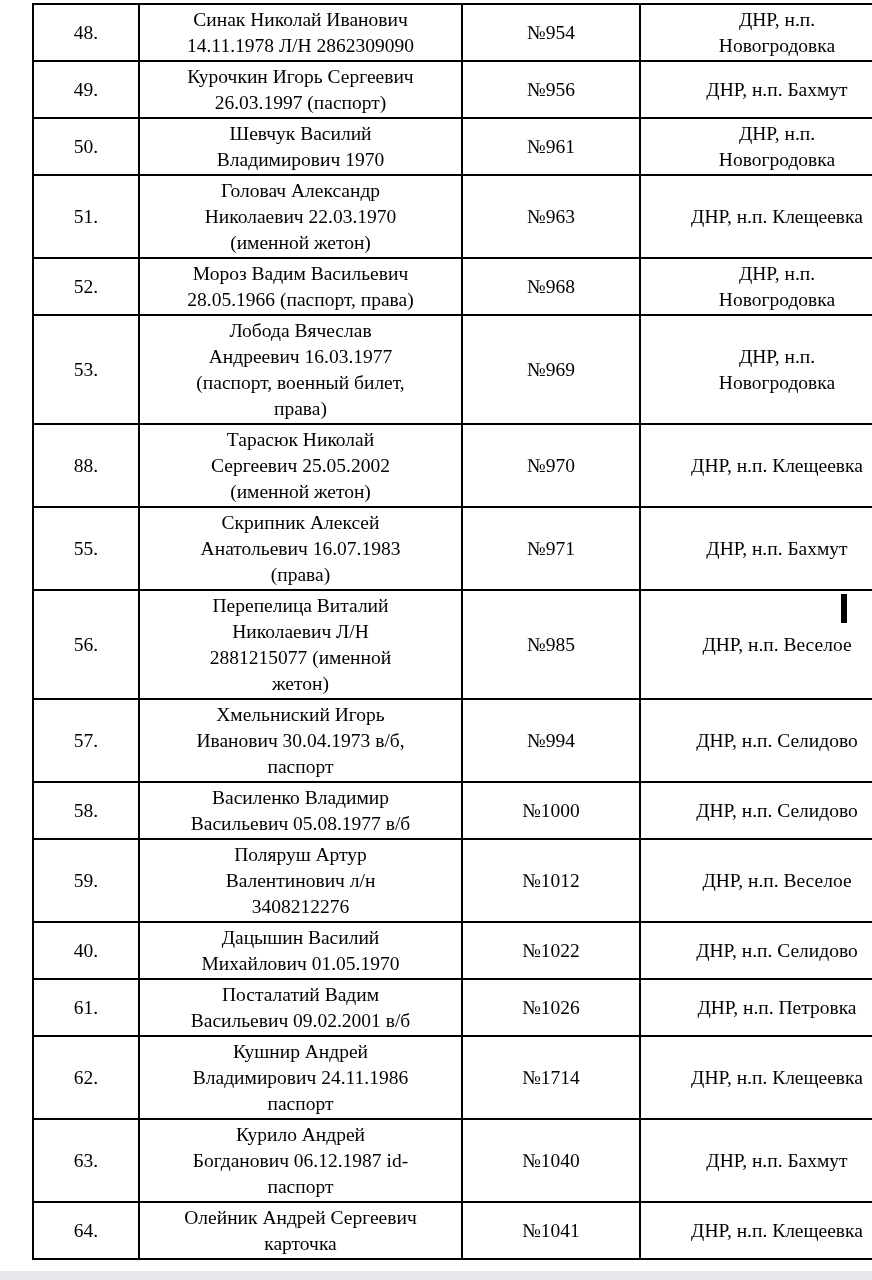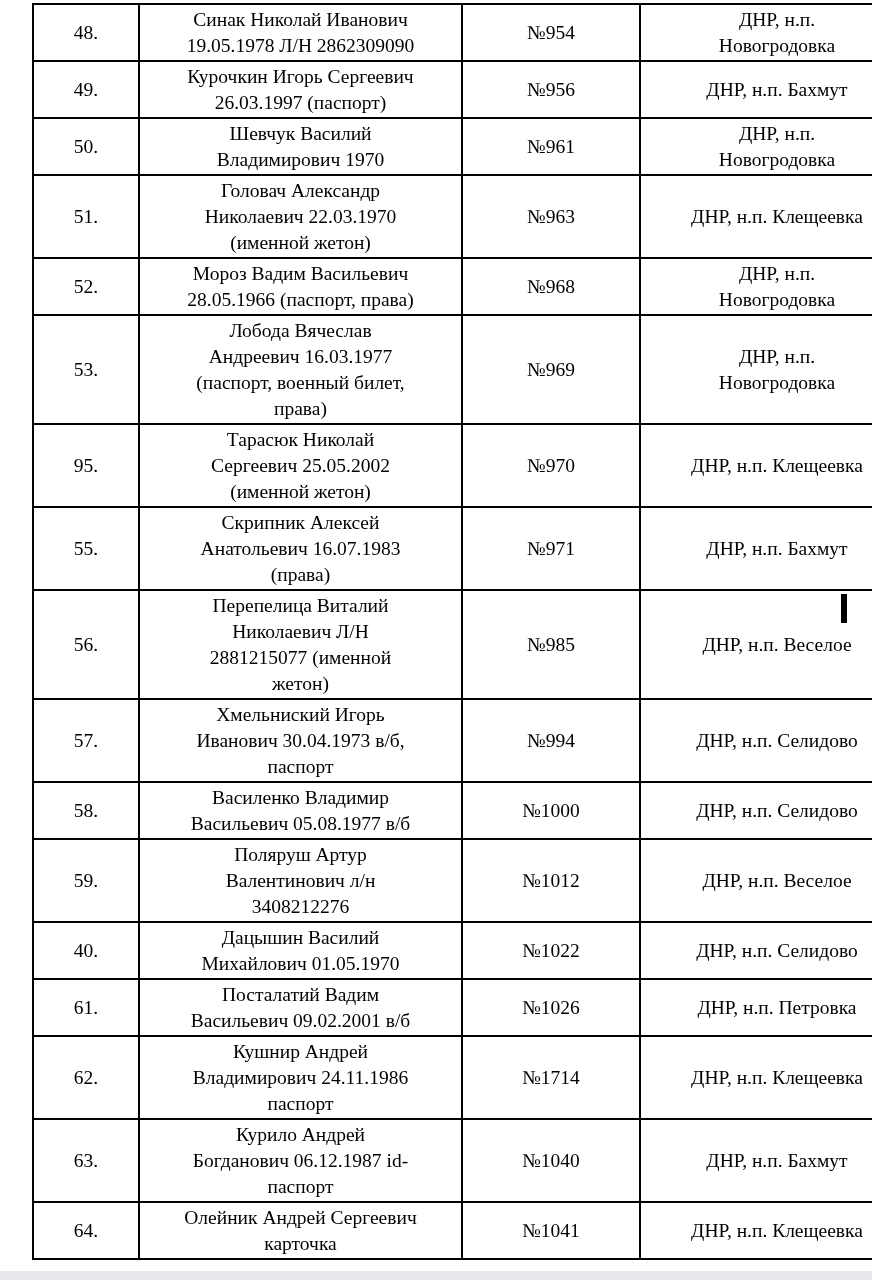--- a/index.html
+++ b/index.html
@@ -62,21 +62,21 @@
 </style>
 </head>
 <body>
 
 <div class="doc">
   <table class="detainee-table">
     <tbody>
         <tr>
           <td class="c-num">48.</td>
           <td class="c-name">Синак Николай Иванович
-19.05.1978 Л/Н 2862309090</td>
+14.11.1978 Л/Н 2862309090</td>
           <td class="c-id">№954</td>
           <td class="c-location">ДНР, н.п.
 Новогродовка</td>
         </tr>
         <tr>
           <td class="c-num">49.</td>
           <td class="c-name">Курочкин Игорь Сергеевич
 26.03.1997 (паспорт)</td>
           <td class="c-id">№956</td>
           <td class="c-location">ДНР, н.п. Бахмут</td>
@@ -109,21 +109,21 @@
           <td class="c-num">53.</td>
           <td class="c-name">Лобода Вячеслав
 Андреевич 16.03.1977
 (паспорт, военный билет,
 права)</td>
           <td class="c-id">№969</td>
           <td class="c-location">ДНР, н.п.
 Новогродовка</td>
         </tr>
         <tr>
-          <td class="c-num">95.</td>
+          <td class="c-num">88.</td>
           <td class="c-name">Тарасюк Николай
 Сергеевич 25.05.2002
 (именной жетон)</td>
           <td class="c-id">№970</td>
           <td class="c-location">ДНР, н.п. Клещеевка</td>
         </tr>
         <tr>
           <td class="c-num">55.</td>
           <td class="c-name">Скрипник Алексей
 Анатольевич 16.07.1983

